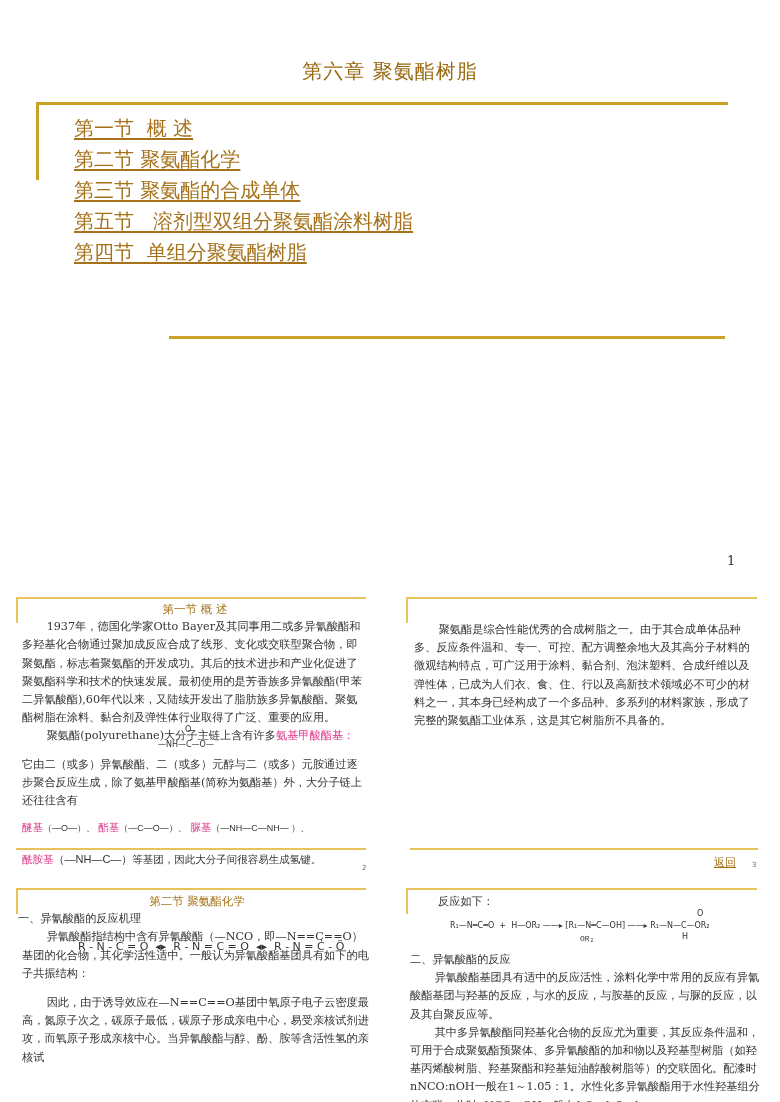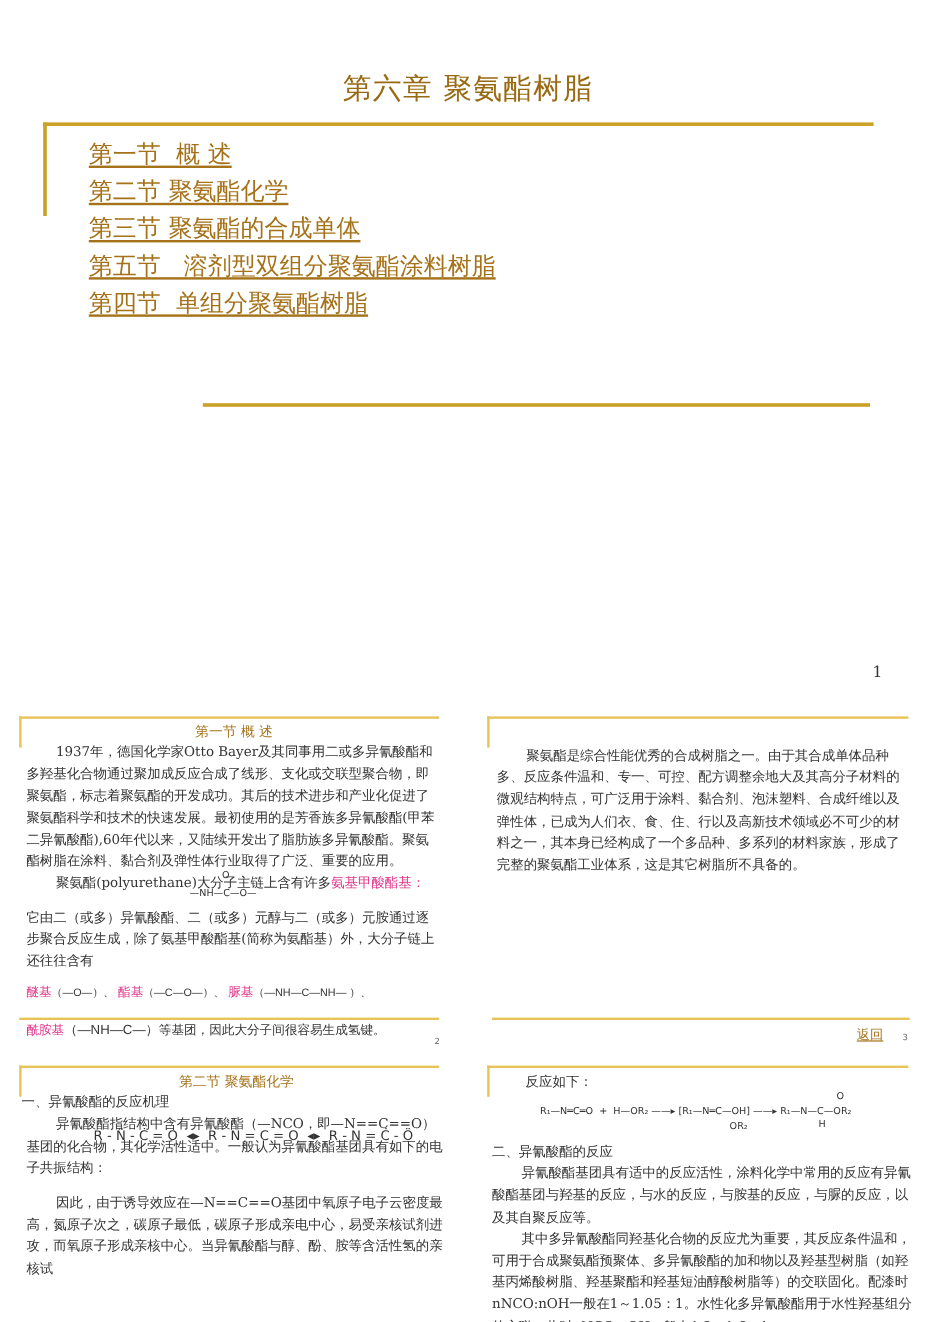--- a/index.html
+++ b/index.html
@@ -4,21 +4,21 @@
 <style>
   * { box-sizing: border-box; margin: 0; padding: 0; }
   html, body { width: 780px; height: 1102px; background: #ffffff; overflow: hidden; }
   body { position: relative; font-family: "DejaVu Serif", serif; color: #222; }
 
   .abs { position: absolute; }
   .gold-line { position: absolute; background: #c9a227; }
   .gold-line.light { background: #e8c35a; }
 
   
-  #chapter-title { left: 0; width: 780px; top: 58px; text-align: center; font-size: 24px; color: #9a6a12; letter-spacing: 1px; }
+  #chapter-title { left: 0; width: 780px; top: 58px; text-align: center; font-size: 20px; color: #9a6a12; letter-spacing: 1px; }
   .toc { position: absolute; left: 74px; top: 113px; }
   .toc a { display: block; font-size: 20px; line-height: 31px; color: #a5721a; text-decoration: underline; text-underline-offset: 3px; white-space: pre; }
 
   .page-num { position: absolute; font-size: 13px; color: #333; }
 
   
   .thumb { position: absolute; font-size: 11.2px; line-height: 18.2px; color: #333; }
   .thumb p { text-indent: 2.2em; }
   .thumb .noindent { text-indent: 0; }
   .thumb-title { text-align: center; color: #a5721a; font-size: 11.5px; }
@@ -98,21 +98,21 @@
 </div>
 
 <div>
   <div class="gold-line light" style="left:406px; top:888px; width:351px; height:1.5px;"></div>
   <div class="gold-line light" style="left:406px; top:888px; width:1.5px; height:26px;"></div>
   <div class="thumb" style="left:438px; top:893px;">
     <p class="noindent">反应如下：</p>
   </div>
   <div class="chem" style="left:697px; top:909px;">O</div>
   <div class="chem" style="left:450px; top:921px;">R₁—N═C═O  +  H—OR₂ ——▸ [R₁—N═C—OH] ——▸ R₁—N—C—OR₂</div>
-  <div class="chem" style="left:608px; top:934px;">OR₂</div>
+  <div class="chem" style="left:580px; top:934px;font-family:Liberation Mono, monospace;">OR₂</div>
   <div class="chem" style="left:682px; top:932px;">H</div>
   <div class="thumb" style="left:410px; top:951px; width:352px;">
     <p class="noindent">二、异氰酸酯的反应</p>
     <p>异氰酸酯基团具有适中的反应活性，涂料化学中常用的反应有异氰酸酯基团与羟基的反应，与水的反应，与胺基的反应，与脲的反应，以及其自聚反应等。</p>
     <p>其中多异氰酸酯同羟基化合物的反应尤为重要，其反应条件温和，可用于合成聚氨酯预聚体、多异氰酸酯的加和物以及羟基型树脂（如羟基丙烯酸树脂、羟基聚酯和羟基短油醇酸树脂等）的交联固化。配漆时nNCO:nOH一般在1～1.05：1。水性化多异氰酸酯用于水性羟基组分的交联，此时nNCO:nOH一般在1.2～1.6：1。</p>
 
   </div>
 </div>
 
 </body></html>

